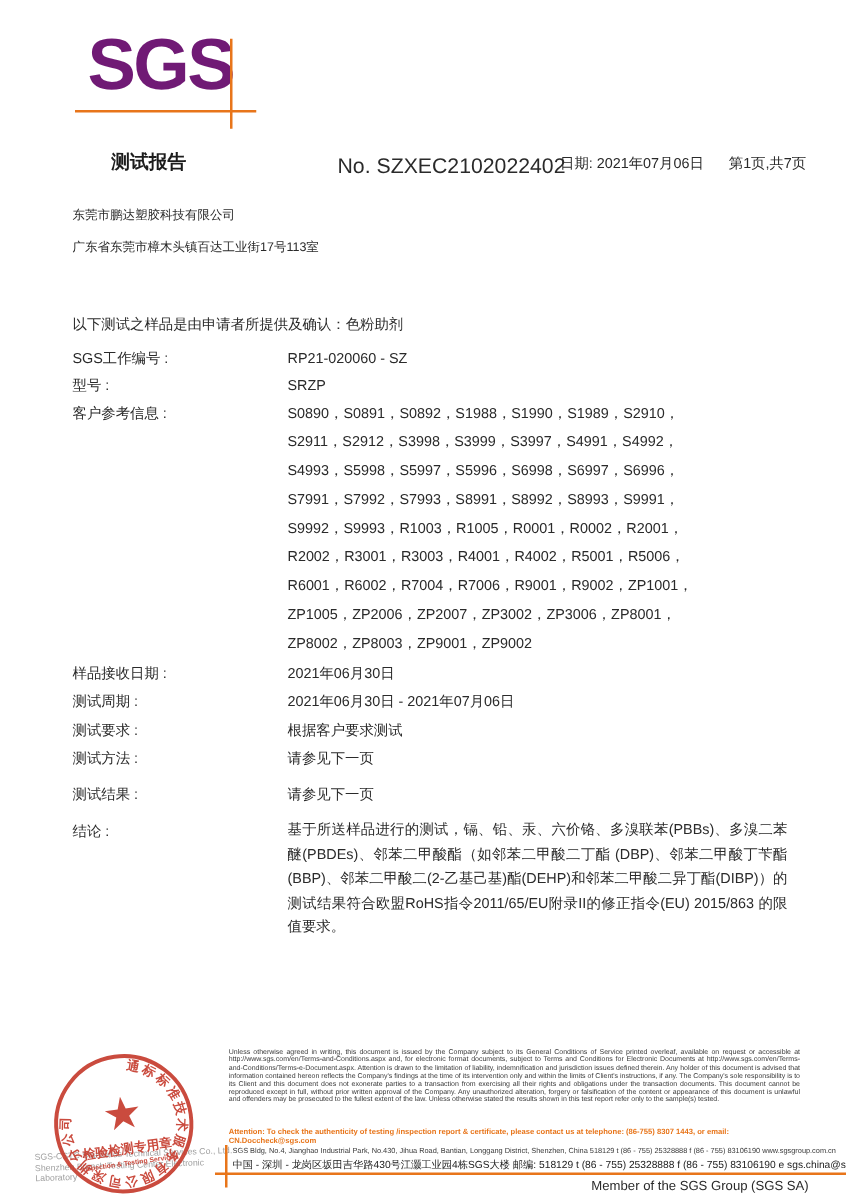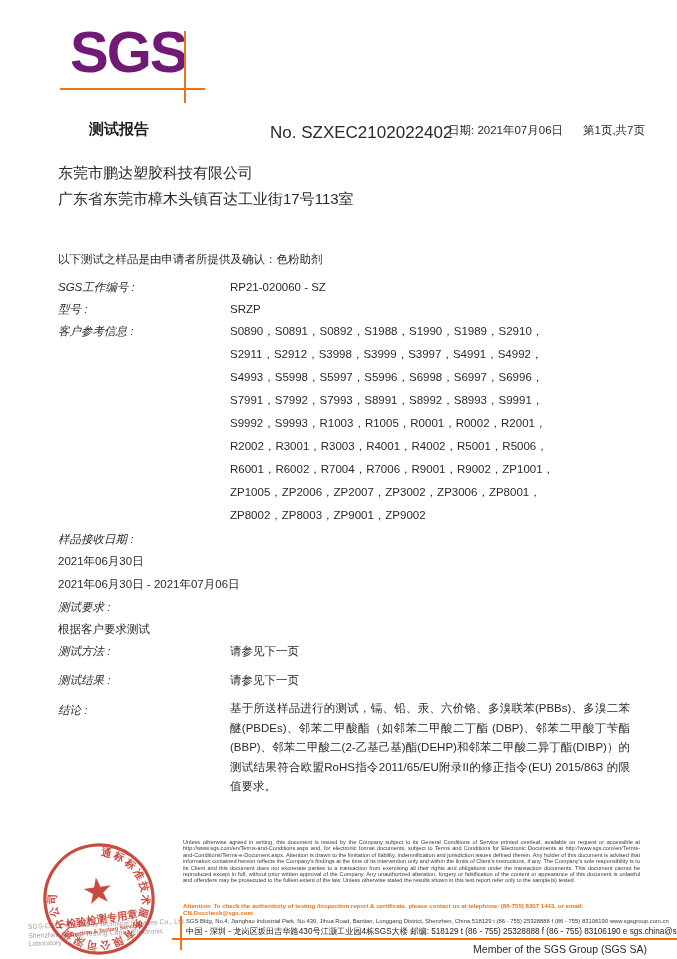--- a/index.html
+++ b/index.html
@@ -18,30 +18,30 @@
   }
   .logo-hline{left:60px;top:88px;width:145px;height:2px;background:#e8751a;}
   .logo-vline{left:184px;top:31px;width:2px;height:72px;background:#e8751a;}
 
   .title-row{left:0;top:120px;width:620px;height:20px;margin-left:31px;}
   .report-title{position:absolute;left:58px;top:0;font-size:15px;font-weight:bold;color:#1c1c1c;}
   .report-no{position:absolute;left:239px;top:3px;font-size:17px;}
   .report-date{position:absolute;left:417px;top:3px;font-size:11.5px;}
   .report-page{position:absolute;left:552px;top:3px;font-size:11.5px;}
 
-  .applicant{left:58px;top:160px;width:560px;font-size:15px;line-height:26px;}
+  .applicant{left:58px;top:160px;width:560px;font-size:10px;line-height:26px;}
 
   
   .intro{left:58px;top:252px;width:560px;font-size:11.5px;}
   .info-table{left:58px;top:276px;width:575px;}
   .info-row{display:flex;align-items:flex-start;}
-  .info-label{width:172px;flex:none;font-size:11.5px;line-height:22px;font-style:italic;}
+  .info-label{width:172px;flex:none;font-size:11.5px;line-height:22px;}
   .info-value{flex:1;font-size:11.5px;line-height:22px;}
   .info-value .vline{line-height:23px;}
-  .row-3,.row-4,.row-5{margin-top:1px;flex-direction:column;}
+  .row-3,.row-4,.row-5{margin-top:1px;}
   .row-7{margin-top:7px;}
   .row-8{margin-top:8px;}
   .row-8 .info-value{line-height:19.5px;max-width:400px;text-align:justify;}
 
   
   .disclaimer{
     left:183px;top:839px;width:457px;font-size:5.6px;line-height:6.4px;
     color:#3a3a3a;text-align:justify;
   }
   .attention{
@@ -111,20 +111,21 @@
         <div class="vline" data-name="field-value-line">ZP8002，ZP8003，ZP9001，ZP9002</div>
       </div>
     </div>
     <div class="info-row row-3" data-name="info-row">
       <div class="info-label" data-name="field-label">样品接收日期 :</div>
       <div class="info-value" data-name="field-value">
         <div data-name="field-value-line">2021年06月30日</div>
       </div>
     </div>
     <div class="info-row row-4" data-name="info-row">
+      <div class="info-label" data-name="field-label">测试周期 :</div>
       <div class="info-value" data-name="field-value">
         <div data-name="field-value-line">2021年06月30日 - 2021年07月06日</div>
       </div>
     </div>
     <div class="info-row row-5" data-name="info-row">
       <div class="info-label" data-name="field-label">测试要求 :</div>
       <div class="info-value" data-name="field-value">
         <div data-name="field-value-line">根据客户要求测试</div>
       </div>
     </div>

